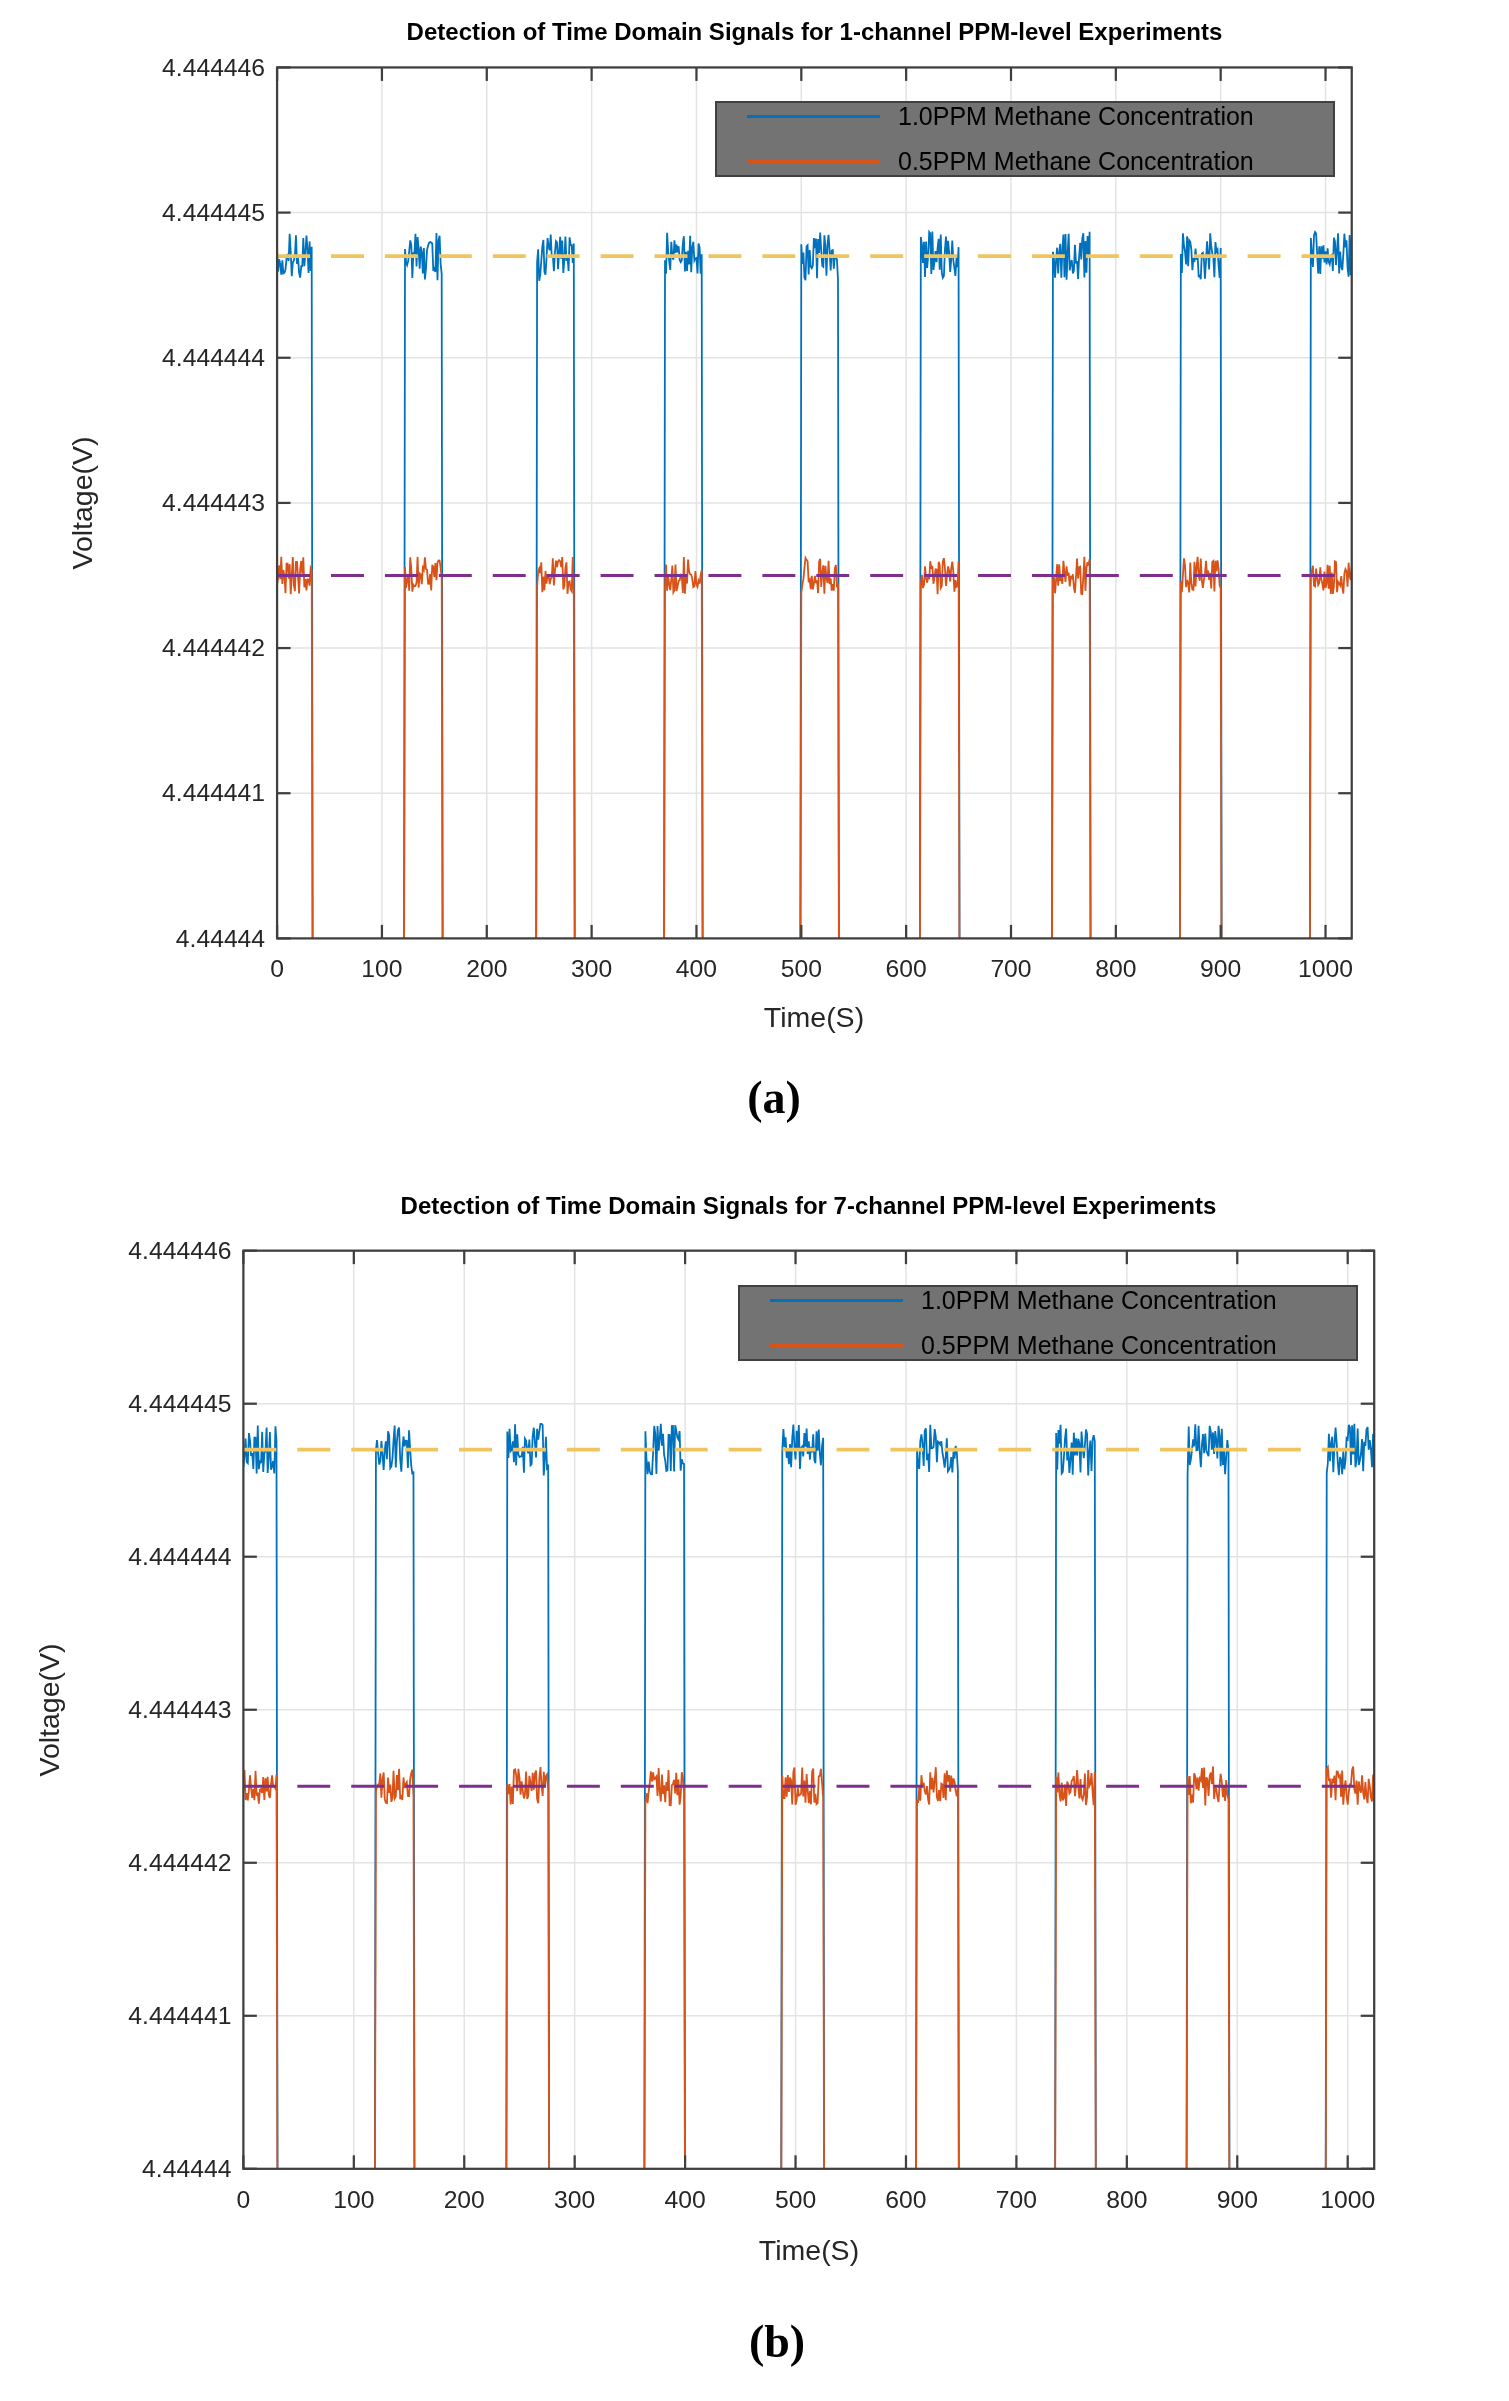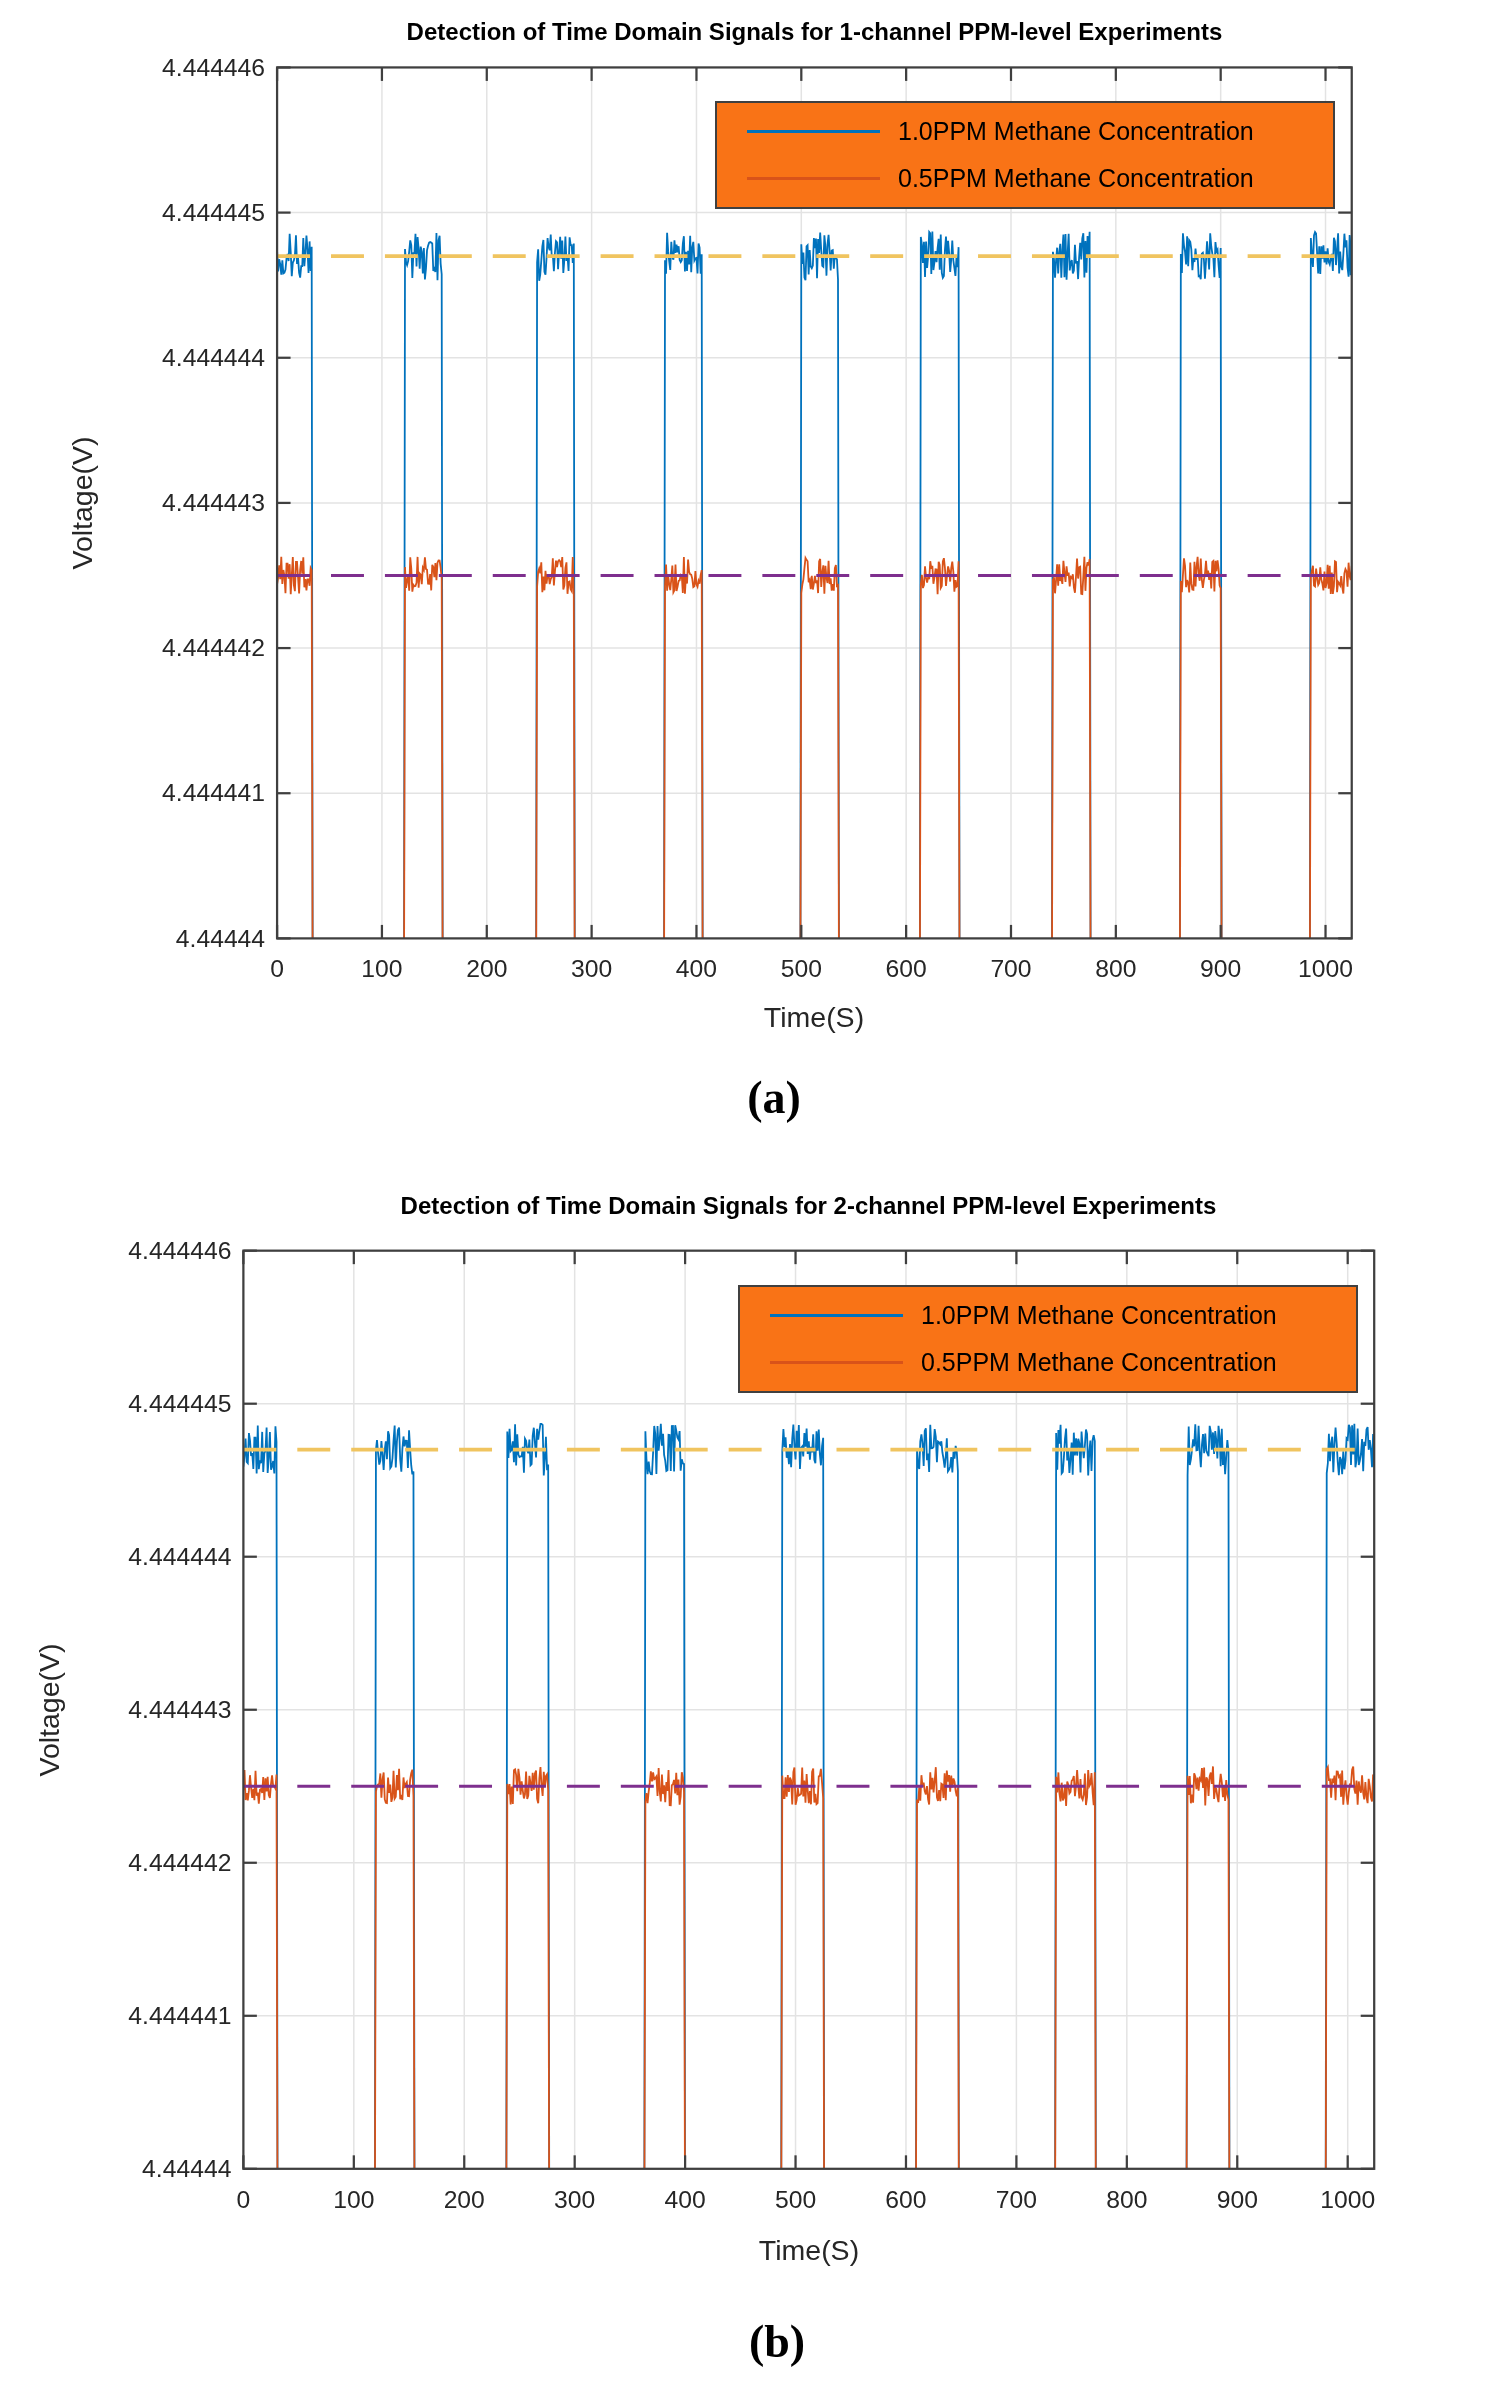--- a/index.html
+++ b/index.html
@@ -23,21 +23,21 @@
   .ylabel{width:240px;height:36px;transform:rotate(-90deg);transform-origin:center;}
   .ylabel-a{left:-36px;top:485px;}
   .ylabel-b{left:-69px;top:1692px;}
 
   .caption{font-family:"Liberation Serif",serif;font-size:46px;font-weight:bold;color:#000;
            text-align:center;width:300px;}
   .caption-a{left:624px;top:1071px;}
   .caption-b{left:627px;top:2315px;}
 
   .legend{display:flex;flex-direction:column;justify-content:center;gap:19.5px;
-          width:620px;height:108px;background:#f97316;border:2.2px solid #404040;}
+          width:620px;height:76px;background:#737373;border:2.2px solid #404040;}
   .legend-a{left:715px;top:101px;}
   .legend-b{left:738px;top:1285px;}
   .legend-row{display:flex;align-items:center;height:27px;}
   .swatch{display:inline-block;width:133px;height:3px;margin:0 18px 0 30px;background:#888;}
   .legend-label{font-size:25px;color:#000;white-space:nowrap;line-height:1;}
 </style>
 </head>
 <body>
 
 <div id="page">
@@ -216,21 +216,21 @@
     <div class="legend-row">
       <span class="swatch" style="background: rgb(0, 114, 189);"></span>
       <span class="legend-label">1.0PPM Methane Concentration</span>
     </div>
     <div class="legend-row">
       <span class="swatch" style="background: rgb(217, 83, 25);"></span>
       <span class="legend-label">0.5PPM Methane Concentration</span>
     </div>
   </div>
 
-  <div class="overlay chart-title title-b">Detection of Time Domain Signals for 2-channel PPM-level Experiments</div>
+  <div class="overlay chart-title title-b">Detection of Time Domain Signals for 7-channel PPM-level Experiments</div>
   <div class="overlay axis-label ylabel ylabel-b">Voltage(V)</div>
   <div class="overlay axis-label xlabel-b">Time(S)</div>
   <div class="overlay caption caption-b">(b)</div>
 
   <div class="overlay legend legend-b">
     <div class="legend-row">
       <span class="swatch" style="background: rgb(0, 114, 189);"></span>
       <span class="legend-label">1.0PPM Methane Concentration</span>
     </div>
     <div class="legend-row">

